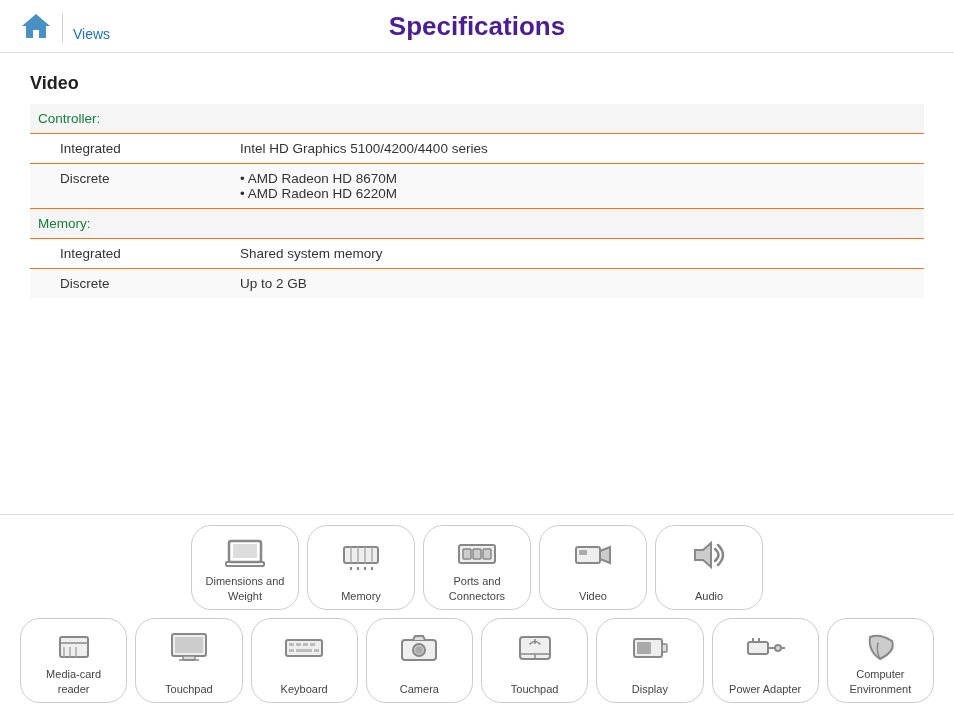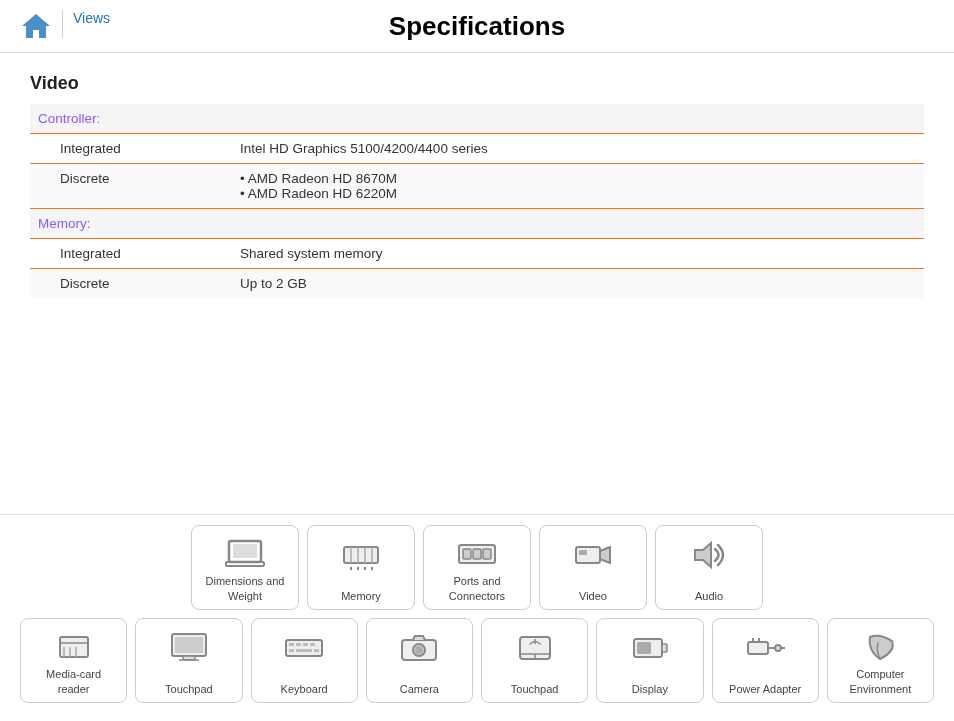--- a/index.html
+++ b/index.html
@@ -8,21 +8,21 @@
     
     .header {
       display: flex;
       align-items: center;
       padding: 10px 20px;
       border-bottom: 1px solid #ddd;
       position: relative;
     }
     .header-nav {
       display: flex;
-      align-items: flex-start;
+      align-items: flex-end;
       gap: 10px;
     }
     .home-icon {
       width: 32px;
       height: 32px;
       cursor: pointer;
     }
     .divider-v {
       width: 1px;
       height: 28px;
@@ -33,21 +33,21 @@
       font-size: 14px;
       cursor: pointer;
       text-decoration: none;
     }
     .page-title {
       position: absolute;
       left: 50%;
       transform: translateX(-50%);
       font-size: 26px;
       font-weight: bold;
-      color: #000000;
+      color: #4c1d95;
     }
 
     
     .content {
       padding: 20px 30px;
     }
 
     .section-title {
       font-size: 18px;
       font-weight: bold;
@@ -67,21 +67,21 @@
     .spec-table tr:first-child {
       border-top: none;
     }
     .spec-table td {
       padding: 7px 10px;
       vertical-align: top;
     }
     .spec-table .row-header {
       background: #f5f5f5;
       font-weight: normal;
-      color: #8b5cf6;
+      color: #15803d;
       padding-left: 8px;
     }
     .spec-table .row-sub {
       background: #fff;
     }
     .spec-table .row-sub-alt {
       background: #f9f9f9;
     }
     .spec-table .label-col {
       width: 200px;
@@ -113,21 +113,21 @@
       gap: 8px;
       justify-content: center;
       margin-bottom: 8px;
     }
     .nav-item {
       display: flex;
       flex-direction: column;
       align-items: center;
       justify-content: space-between;
       border: 1px solid #ccc;
-      border-radius: 8px;
+      border-radius: 20px;
       padding: 8px 5px 6px;
       width: 108px;
       height: 85px;
       cursor: pointer;
       background: #fff;
       font-size: 11.5px;
       text-align: center;
       color: #444;
     }
     .nav-icon {

